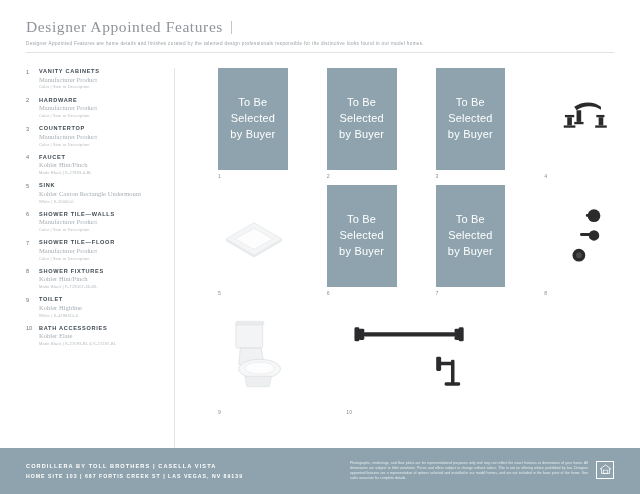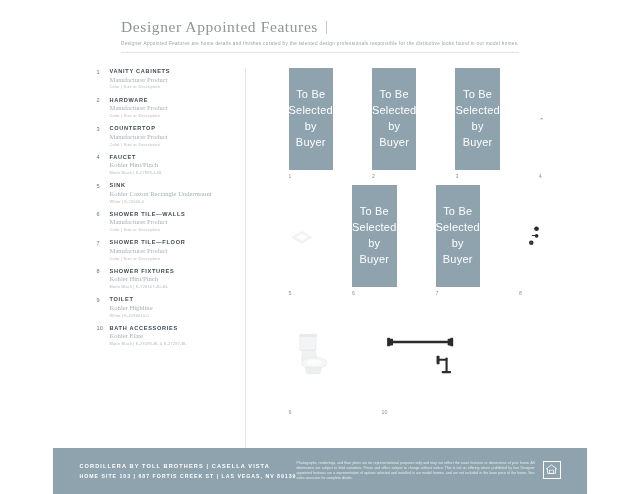--- a/index.html
+++ b/index.html
@@ -14,21 +14,20 @@
     color: #3d4850;
     overflow: hidden;
     position: relative;
   }
   .page {
     position: absolute;
     inset: 0;
     background: #ffffff;
     display: flex;
     flex-direction: column;
-    align-items: center;
   }
 
   
   .header {
     padding: 18px 26px 6px 26px;
   }
   .title-row {
     display: flex;
     align-items: baseline;
     gap: 7px;

